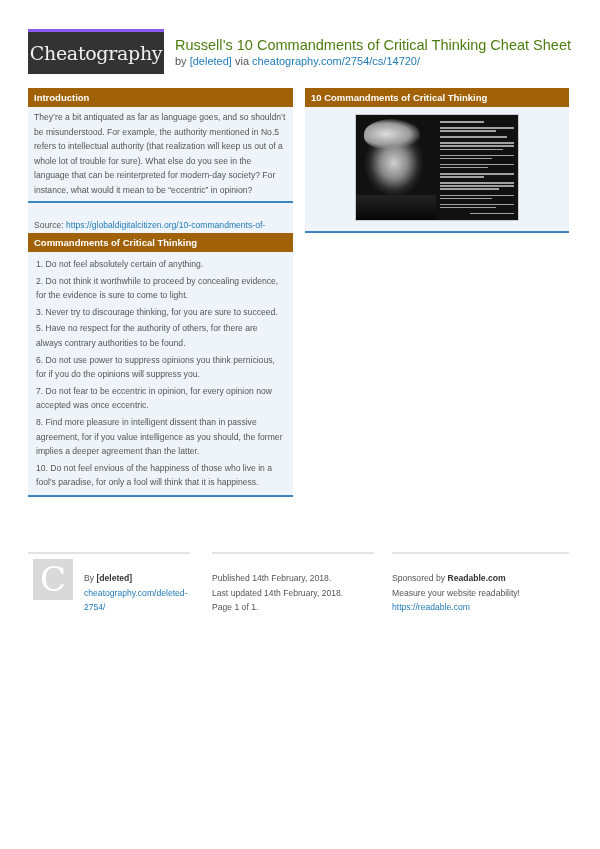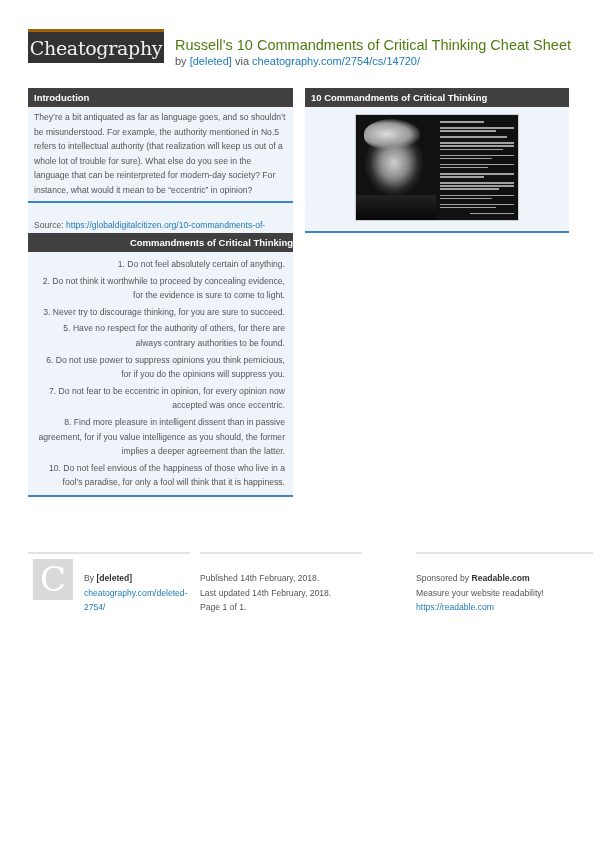--- a/index.html
+++ b/index.html
@@ -1,52 +1,52 @@
 <!DOCTYPE html>
 <html><head>
 <meta charset="utf-8">
 <style>
   * { box-sizing: border-box; margin: 0; padding: 0; }
   html, body { width: 600px; height: 849px; background: #ffffff; overflow: hidden; }
   body { font-family: "Liberation Sans", sans-serif; color: #444; position: relative; }
   a, .link { color: #1f7ab8; text-decoration: none; }
 
   
-  .logo { position: absolute; left: 28px; top: 29px; width: 136px; height: 34px; background: #333333; border-top: 3px solid #a16207; display: flex; align-items: center; justify-content: center; }
+  .logo { position: absolute; left: 28px; top: 29px; width: 136px; height: 45px; background: #333333; border-top: 3px solid #8b5cf6; display: flex; align-items: center; justify-content: center; }
   .logo-text { font-family: "DejaVu Serif", "Liberation Serif", serif; color: #f1f1f1; font-size: 19px; letter-spacing: -0.3px; }
   .title { position: absolute; left: 175px; top: 37px; font-size: 14.5px; color: #4d7c0f; white-space: nowrap; }
   .subtitle { position: absolute; left: 175px; top: 55px; font-size: 11px; color: #555; white-space: nowrap; }
 
   
   .section { position: absolute; background: #eef4f9; border-bottom: 2px solid #3a86c4; }
-  .sec-header { background: #404040; color: #fff; font-weight: bold; font-size: 9.5px; height: 19px; line-height: 19px; padding-left: 6px; }
+  .sec-header { background: #a16207; color: #fff; font-weight: bold; font-size: 9.5px; height: 19px; line-height: 19px; padding-left: 6px; }
   .sec-body { font-size: 8.6px; line-height: 14.6px; color: #555; padding: 3px 6px 3px 6px; }
   .sec-body p { margin: 2px; }
   .source-row { border-top: 2px solid #3a86c4; padding: 15px 6px 3px 6px; font-size: 8.6px; line-height: 14.6px; color: #555; }
 
   #sec-intro { left: 28px; top: 88px; width: 265px; }
-  #sec-commandments { left: 28px; top: 233px; width: 265px; text-align: right; }
+  #sec-commandments { left: 28px; top: 233px; width: 265px; }
   #sec-image { left: 305px; top: 88px; width: 264px; height: 145px; }
   #sec-image .sec-header { font-size: 9.5px; }
 
   .portrait { position: absolute; left: 50px; top: 26px; width: 164px; height: 107px; background: #111; overflow: hidden; border: 1px solid #ccc; }
   .portrait .face { position: absolute; left: 0; top: 0; width: 78px; height: 107px;
      background: radial-gradient(ellipse 30px 34px at 38px 48px, #cfcfcf 0%, #8a8a8a 45%, #2a2a2a 80%, #111 100%); }
   .portrait .hair { position: absolute; left: 8px; top: 4px; width: 56px; height: 30px; border-radius: 50% 50% 40% 40%;
      background: radial-gradient(ellipse at 40% 50%, #ddd 0%, #999 50%, rgba(0,0,0,0) 75%); }
   .portrait .suit { position: absolute; left: 0; top: 80px; width: 80px; height: 27px; background: linear-gradient(#222, #050505); }
   .portrait .lines { position: absolute; left: 84px; top: 6px; width: 74px; }
   .portrait .tl { height: 1.5px; background: #bbb; margin-bottom: 1.6px; opacity: 0.85; }
   .portrait .gap { height: 3px; }
 
   
   .foot-col { position: absolute; top: 552px; border-top: 2px solid #e3e3e3; font-size: 8.6px; line-height: 14.6px; color: #555; }
   #foot-author { left: 28px; width: 162px; }
-  #foot-dates { left: 200px; width: 162px; }
-  #foot-sponsor { left: 416px; width: 177px; }
+  #foot-dates { left: 212px; width: 162px; }
+  #foot-sponsor { left: 392px; width: 177px; }
   .avatar { position: absolute; left: 5px; top: 5px; width: 40px; height: 41px; background: #d9d9d9; display: flex; align-items: center; justify-content: center; }
   .avatar-letter { font-family: "DejaVu Serif", "Liberation Serif", serif; color: #fff; font-size: 34px; }
   .foot-text { padding-top: 17px; }
   #foot-author .foot-text { padding-left: 56px; }
   b { color: #333; }
 </style>
 </head>
 <body>
 
 <div class="logo">

